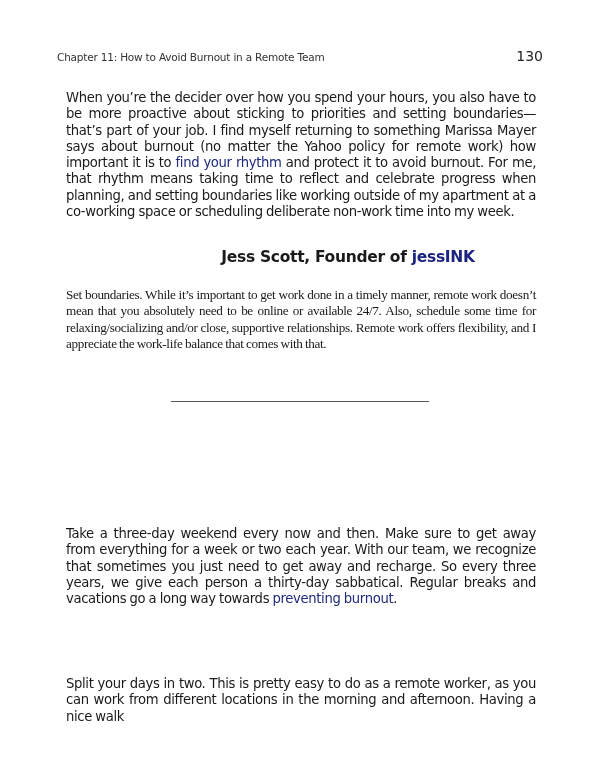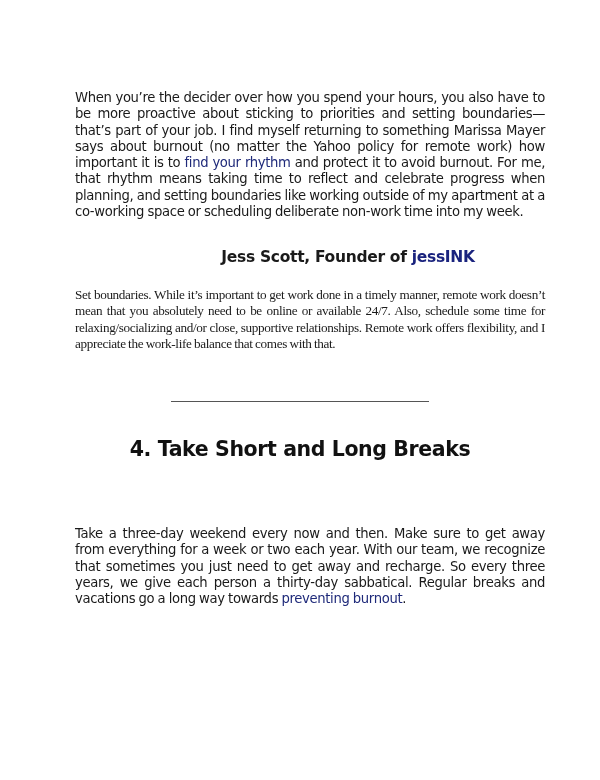--- a/index.html
+++ b/index.html
@@ -37,21 +37,21 @@
       color: #333;
       letter-spacing: -0.2px;
     }
     .page-number {
       font-family: "DejaVu Sans", sans-serif;
       font-size: 14px;
       color: #222;
     }
     .body-text {
       position: absolute;
-      left: 75px;
+      left: 66px;
       width: 470px;
       font-family: "DejaVu Sans", sans-serif;
       font-size: 13.2px;
       line-height: 16.3px;
       text-align: justify;
       letter-spacing: -0.35px;
       word-spacing: -0.5px;
       color: #1a1a1a;
       margin: 0;
     }
@@ -95,29 +95,33 @@
       letter-spacing: -0.4px;
       color: #111;
       margin: 0;
     }
   </style>
 </head>
 <body>
 
 <div class="page">
 
+  <div class="running-header">
+    <span class="chapter-title">Chapter 11: How to Avoid Burnout in a Remote Team</span>
+    <span class="page-number">130</span>
+  </div>
 
   <p class="body-text" style="top:90px;"><span>When you’re the decider over how you spend your hours, you also have to be more proactive about sticking to priorities and setting boundaries—that’s part of your job. I find myself returning to something Marissa Mayer says about burnout (no matter the Yahoo policy for remote work) how important it is to </span><a class="link">find your rhythm</a><span> and protect it to avoid burnout. For me, that rhythm means taking time to reflect and celebrate progress when planning, and setting boundaries like working outside of my apartment at a co-working space or scheduling deliberate non-work time into my week.</span></p>
 
   <h3 class="contributor-heading" style="top:248px;"><span>Jess Scott, Founder of </span><a class="company">jessINK</a></h3>
 
   <p class="body-text" style="top:287px;font-family:Liberation Serif, serif;">Set boundaries. While it’s important to get work done in a timely manner, remote work doesn’t mean that you absolutely need to be online or available 24/7. Also, schedule some time for relaxing/socializing and/or close, supportive relationships. Remote work offers flexibility, and I appreciate the work-life balance that comes with that.</p>
 
   <div class="divider"></div>
 
-  <h2 class="section-heading">4. Take Short and Long Breaks</h2>
 
 
   <p class="body-text" style="top:526px;"><span>Take a three-day weekend every now and then. Make sure to get away from everything for a week or two each year. With our team, we recognize that sometimes you just need to get away and recharge. So every three years, we give each person a thirty-day sabbatical. Regular breaks and vacations go a long way towards </span><a class="link">preventing burnout</a><span>.</span></p>
 
 
+  <p class="body-text" style="top:676px;">Split your days in two. This is pretty easy to do as a remote worker, as you can work from different locations in the morning and afternoon. Having a nice walk</p>
 
 </div>
 
 </body></html>

